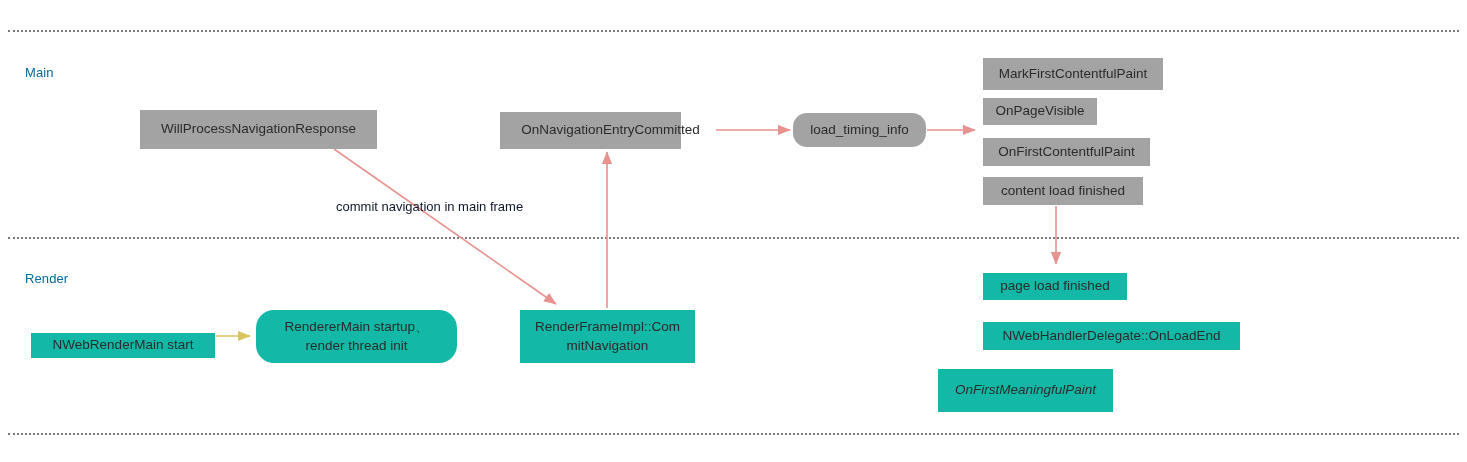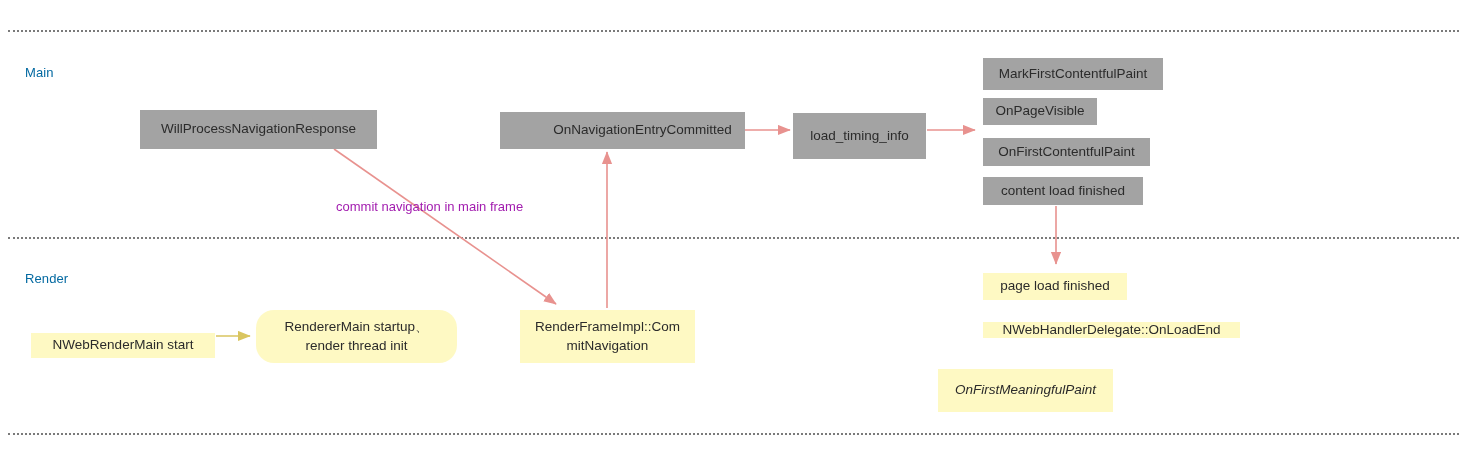--- a/index.html
+++ b/index.html
@@ -41,26 +41,26 @@
     font-size: 13.5px;
     color: #2b2b2b;
     line-height: 1.35;
     padding: 2px 8px;
     white-space: pre-line;
   }
   .node.main-node {
     background: #a3a3a3;
   }
   .node.render-node {
-    background: #fef9c3;
+    background: #14b8a6;
   }
   .edge-label {
     position: absolute;
     font-size: 13px;
-    color: #a21caf;
+    color: #0f172a;
     white-space: nowrap;
   }
   svg.connectors {
     position: absolute;
     left: 0;
     top: 0;
     width: 1467px;
     height: 462px;
     pointer-events: none;
   }
@@ -97,39 +97,39 @@
 
     <line x1="1056" y1="206" x2="1056" y2="264" stroke="#e8928f" stroke-width="1.6" marker-end="url(#arrow-pink)"></line>
 
     <line x1="216" y1="336" x2="250" y2="336" stroke="#d9c55f" stroke-width="1.6" marker-end="url(#arrow-yellow)"></line>
   </svg>
 
   <div class="edge-label" style="left:336px; top:199px;">commit navigation in main frame</div>
 
   <div class="node main-node" style="left:96px; top:110px; width:237px; height:39px;margin-left:44px;">WillProcessNavigationResponse</div>
 
-  <div class="node main-node" style="left:500px; top:112px; width:245px; height:37px;padding-left:48px;">OnNavigationEntryCommitted</div>
+  <div class="node main-node" style="left:500px; top:112px; width:181px; height:37px;padding-left:48px;">OnNavigationEntryCommitted</div>
 
-  <div class="node main-node" style="left:793px; top:113px; width:133px; height:46px;">load_timing_info</div>
+  <div class="node main-node" style="left:793px; top:113px; width:133px; height:34px;border-radius:14px;">load_timing_info</div>
 
   <div class="node main-node" style="left:983px; top:58px; width:180px; height:32px;">MarkFirstContentfulPaint</div>
 
   <div class="node main-node" style="left:983px; top:98px; width:114px; height:27px;">OnPageVisible</div>
 
   <div class="node main-node" style="left:983px; top:138px; width:167px; height:28px;">OnFirstContentfulPaint</div>
 
   <div class="node main-node" style="left:983px; top:177px; width:160px; height:28px;">content load finished</div>
 
   <div class="node render-node" style="left:31px; top:333px; width:184px; height:25px;">NWebRenderMain start</div>
 
   <div class="node render-node" style="left:256px; top:310px; width:201px; height:53px;border-radius:18px;">RendererMain startup、
 render thread init</div>
 
   <div class="node render-node" style="left:520px; top:310px; width:175px; height:53px;">RenderFrameImpl::Com
 mitNavigation</div>
 
   <div class="node render-node" style="left:983px; top:273px; width:144px; height:27px;">page load finished</div>
 
-  <div class="node render-node" style="left:983px; top:322px; width:257px; height:16px;">NWebHandlerDelegate::OnLoadEnd</div>
+  <div class="node render-node" style="left:983px; top:322px; width:257px; height:28px;">NWebHandlerDelegate::OnLoadEnd</div>
 
   <div class="node render-node" style="left:938px; top:369px; width:175px; height:43px;font-style:italic;">OnFirstMeaningfulPaint</div>
 
 </div>
 
 </body></html>

